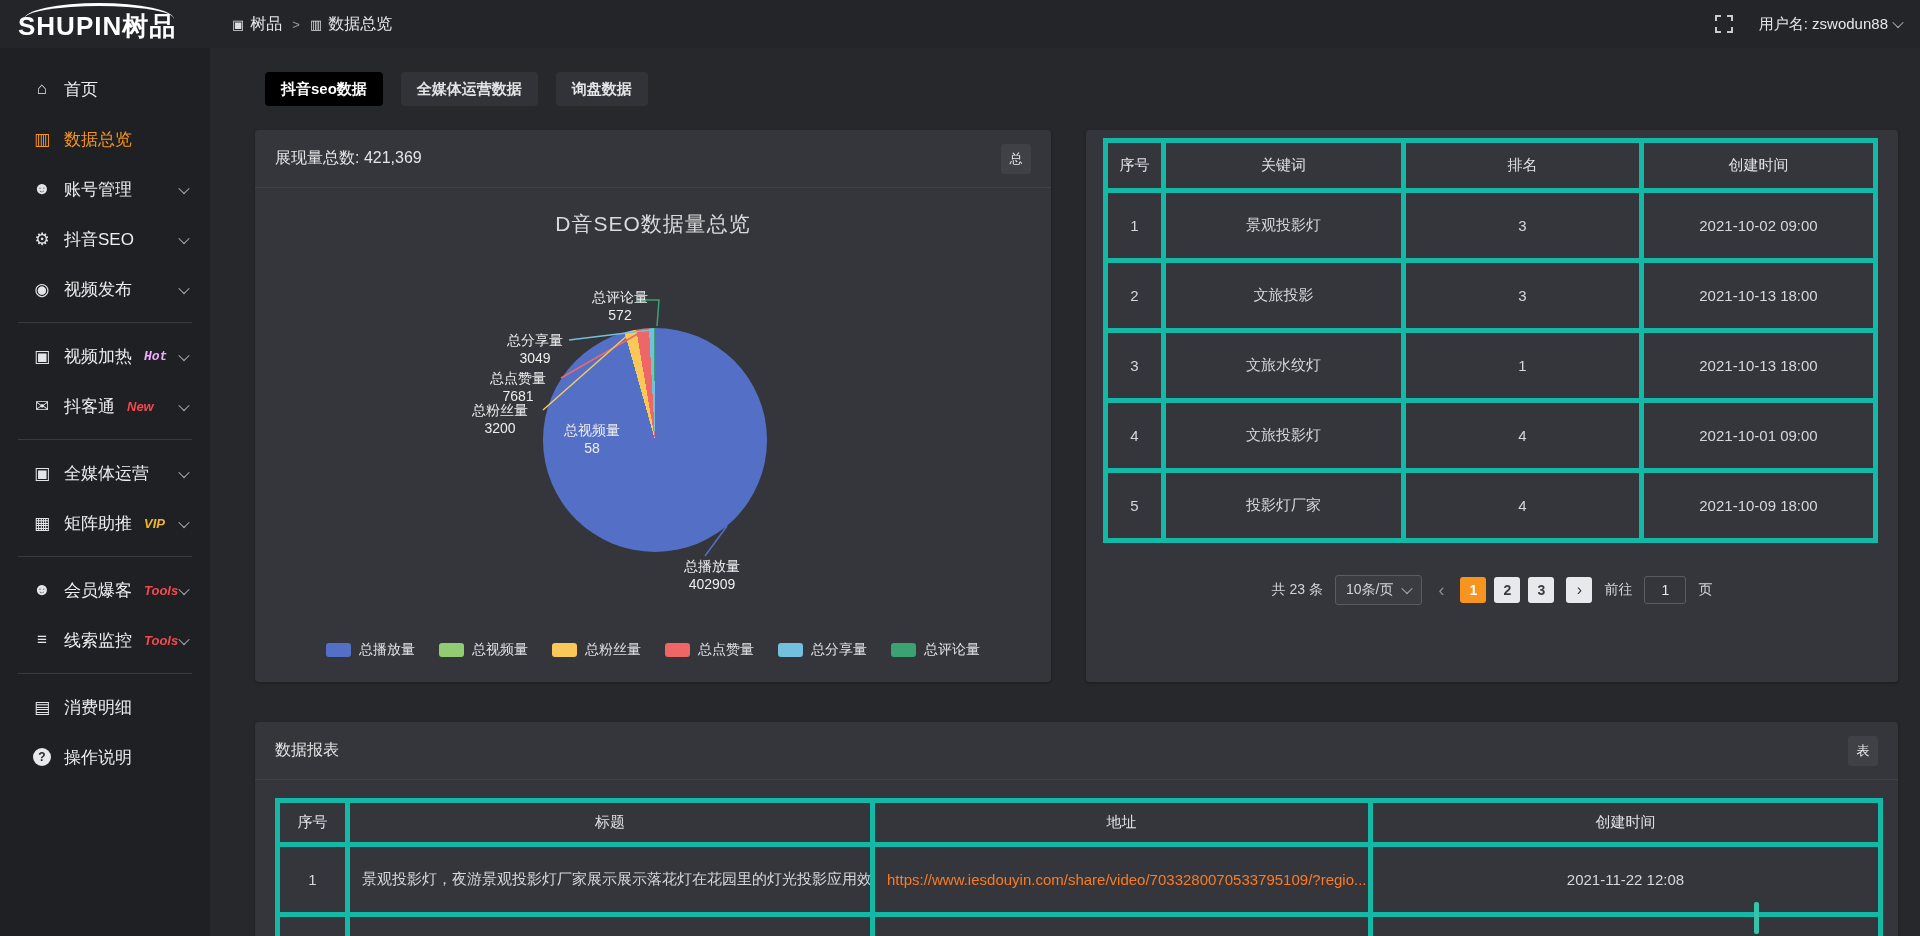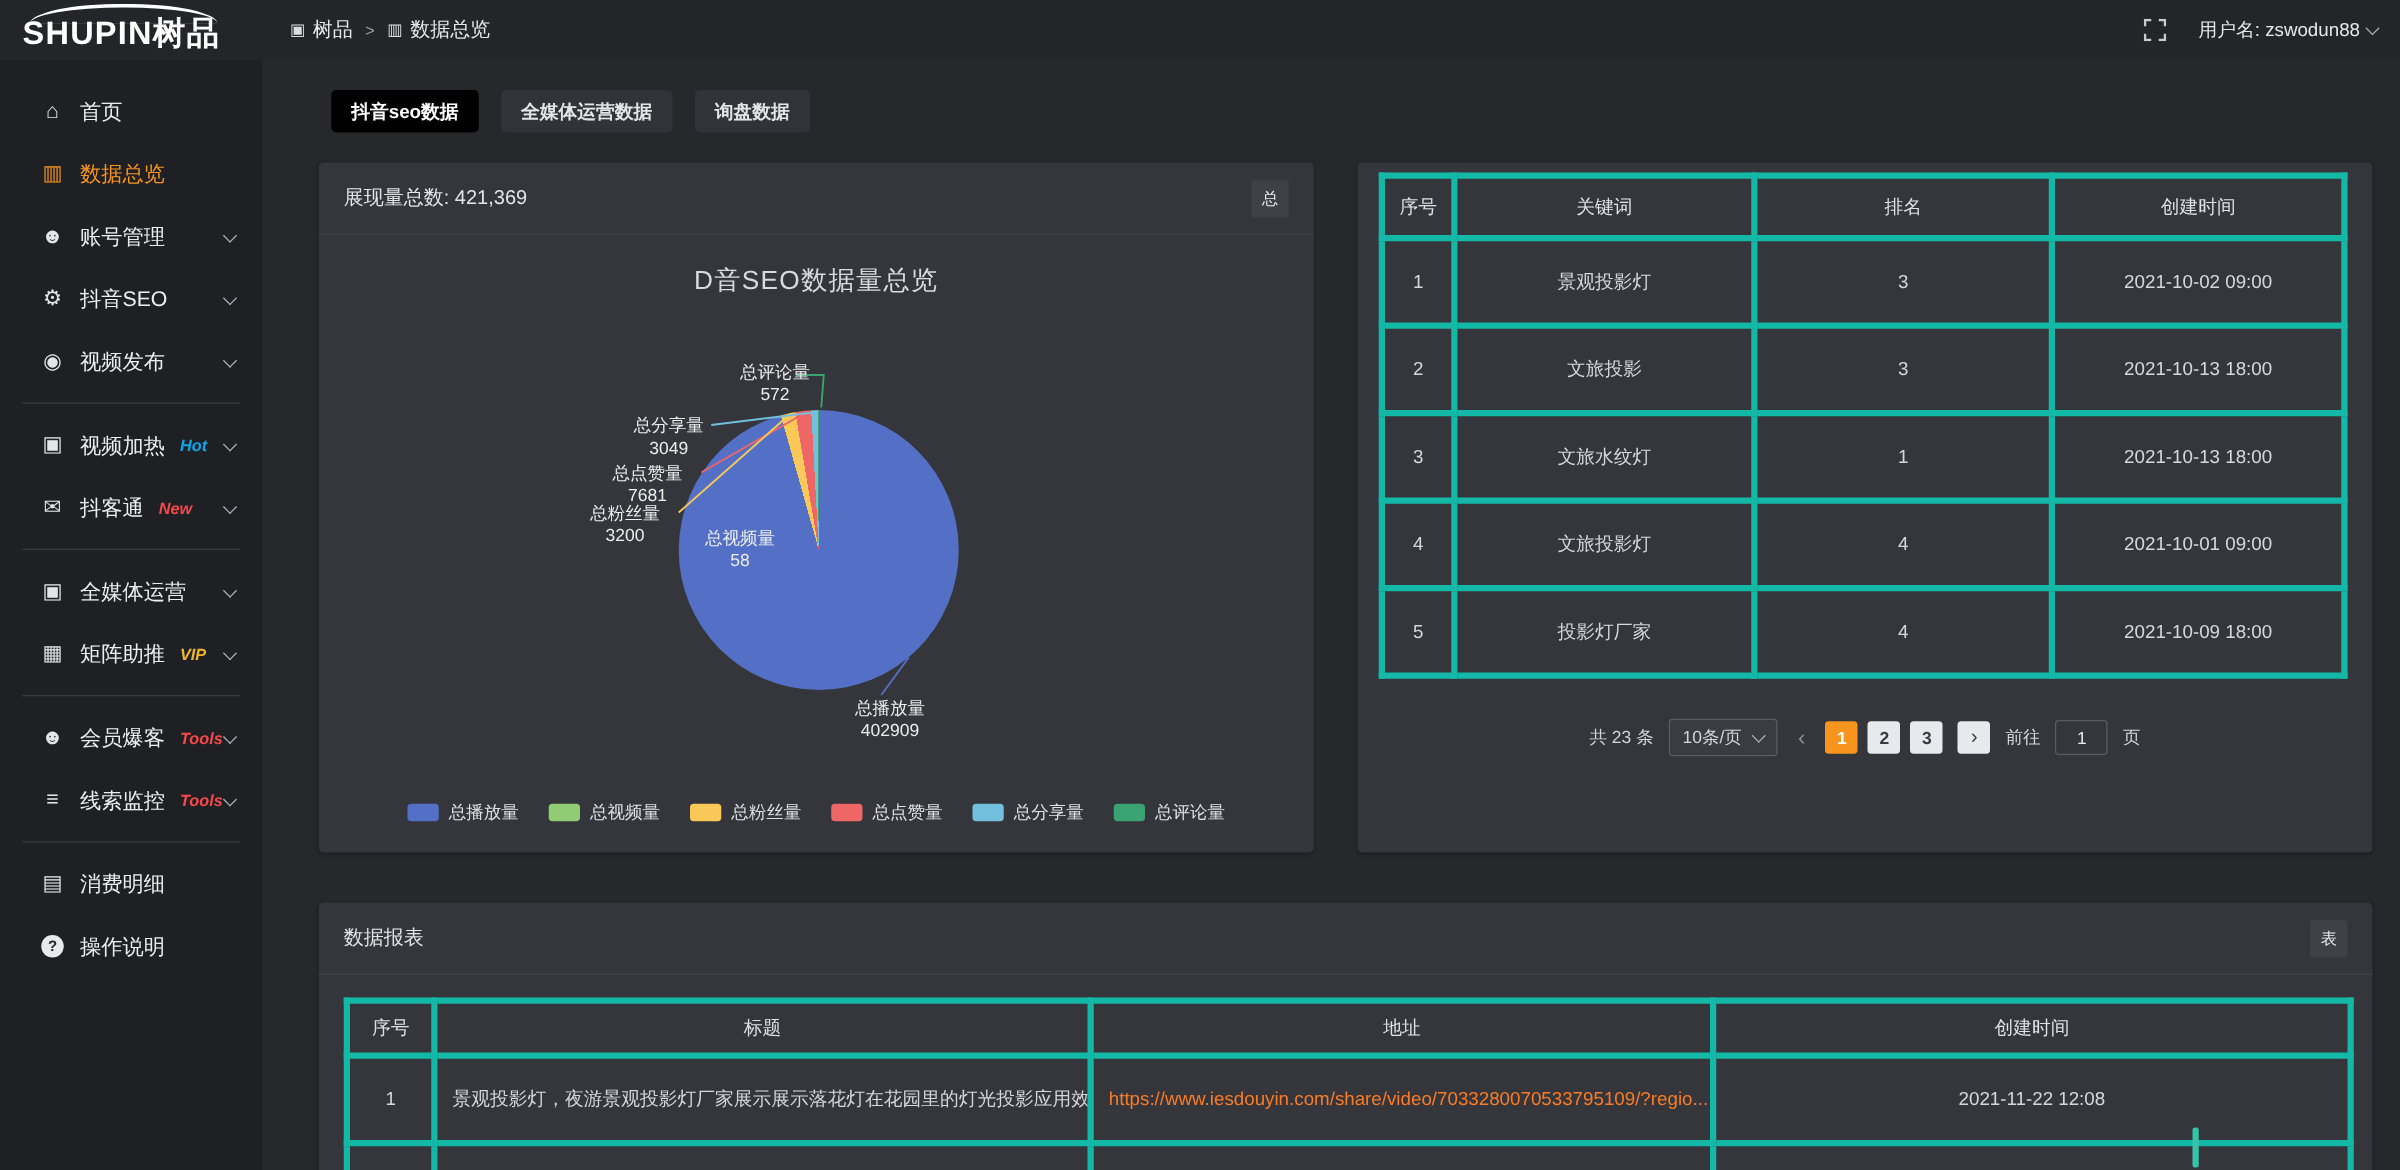--- a/index.html
+++ b/index.html
@@ -155,21 +155,21 @@
         <span class="s-icon">◉</span>
         <span class="s-label">视频发布</span>
 
         <span class="s-chev chev"></span>
       </div>
       <div class="side-divider"></div>
 
       <div class="side-item">
         <span class="s-icon">▣</span>
         <span class="s-label">视频加热</span>
-        <span class="s-badge" style="color: #0ea5e9;">Hot</span>
+        <span class="s-badge" style="color: #f0abfc; font-family: Liberation Mono, monospace;">Hot</span>
         <span class="s-chev chev"></span>
       </div>
 
       <div class="side-item">
         <span class="s-icon">✉</span>
         <span class="s-label">抖客通</span>
         <span class="s-badge" style="color: rgb(245, 72, 77);">New</span>
         <span class="s-chev chev"></span>
       </div>
       <div class="side-divider"></div>

